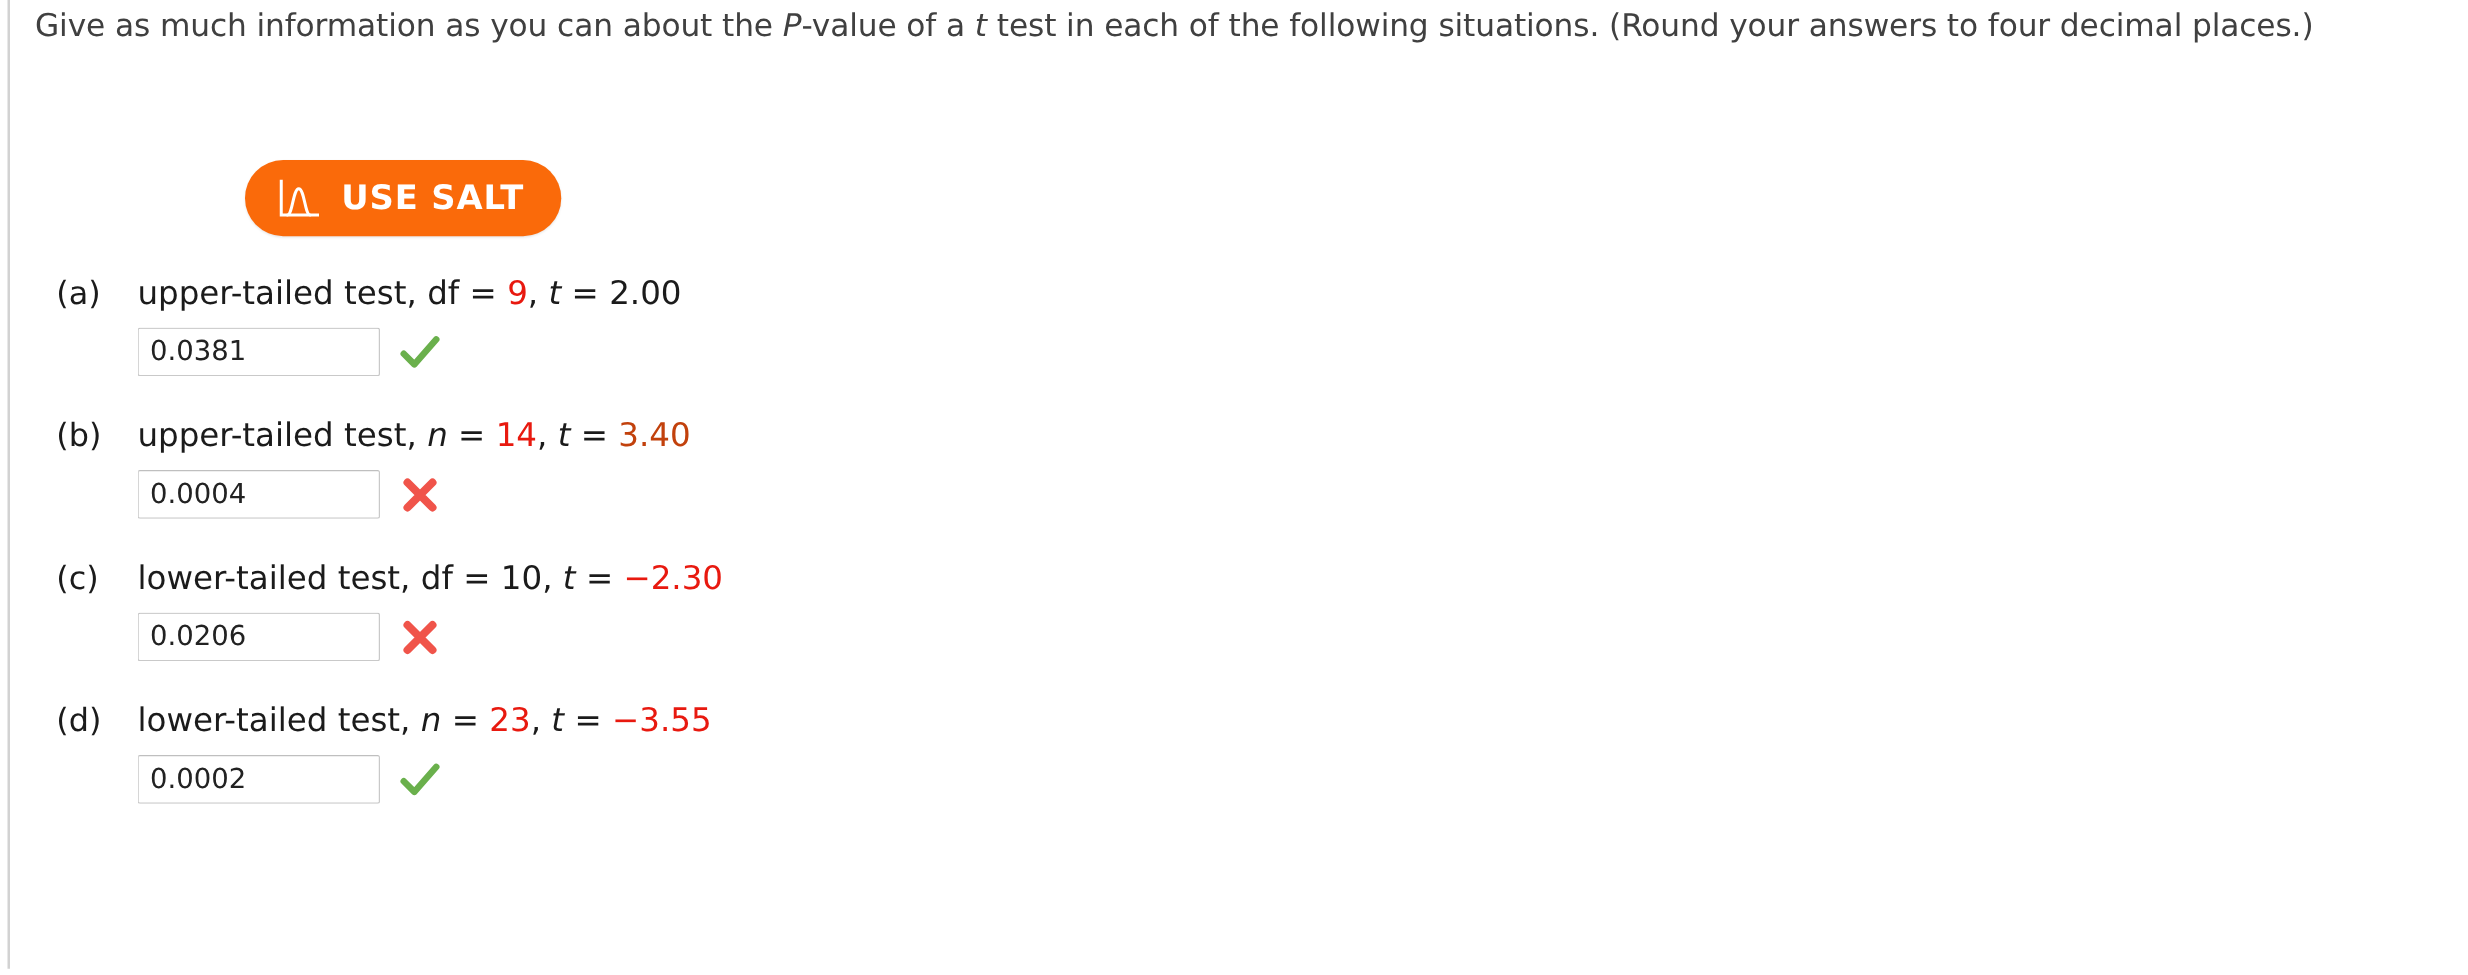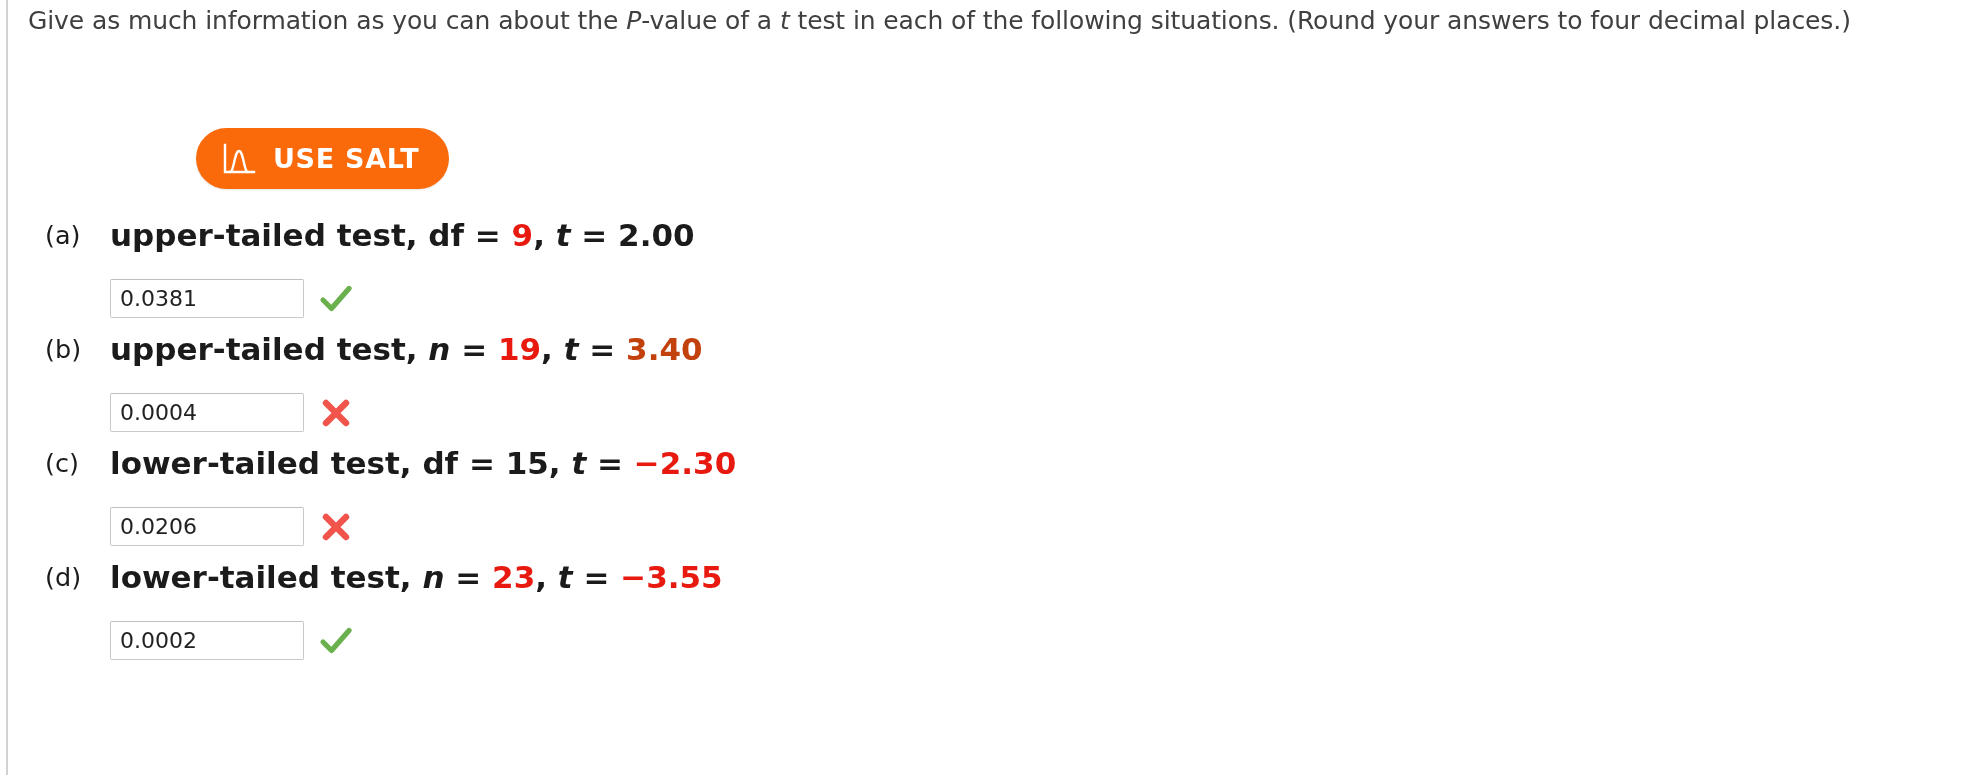--- a/index.html
+++ b/index.html
@@ -90,32 +90,31 @@
     top: 0;
     font-size: 25.5px;
     line-height: 34px;
     color: #1b1b1b;
     white-space: nowrap;
   }
   .part-text {
     position: absolute;
     left: 110px;
     top: 0;
-    font-size: 31px;
+    font-size: 26px;
     line-height: 34px;
     color: #1b1b1b;
     white-space: nowrap;
-    font-weight: bold;
   }
   .part-text .it { font-style: italic; }
 
   .answer-row {
     position: absolute;
     left: 110px;
-    top: 61px;
+    top: 44px;
     display: flex;
     align-items: center;
   }
   .answer-input {
     box-sizing: border-box;
     width: 194px;
     height: 39px;
     padding: 0 9px;
     border: 1px solid #c9c9c9;
     border-top-color: #bfbfbf;
@@ -164,35 +163,35 @@
       <svg class="mark mark-check" viewBox="0 0 34 34">
         <path d="M4 18 L12.5 26.5 L30 6.5" fill="none" stroke="#6ab04c" stroke-width="5.2" stroke-linecap="round" stroke-linejoin="round"></path>
       </svg>
 
     </div>
   </div>
 
   <div class="part" style="top: 332px;">
     <div class="part-label">(b)</div>
     <div class="part-text">
-      <span>upper-tailed test, </span><span class="it">n</span><span> = </span><span style="color: rgb(232, 25, 15);">19</span><span>, </span><span class="it">t</span><span> = </span><span style="color: #c2410c;">3.40</span>
+      <span>upper-tailed test, </span><span class="it">n</span><span> = </span><span style="color: rgb(232, 25, 15);">14</span><span>, </span><span class="it">t</span><span> = </span><span style="color: #c2410c;">3.40</span>
     </div>
     <div class="answer-row">
       <input class="answer-input" type="text" value="0.0004" style="">
 
       <svg class="mark mark-cross" viewBox="0 0 34 34">
         <path d="M7 7 L27 27 M27 7 L7 27" fill="none" stroke="#f0544a" stroke-width="6.4" stroke-linecap="round"></path>
       </svg>
     </div>
   </div>
 
   <div class="part" style="top: 446px;">
     <div class="part-label">(c)</div>
     <div class="part-text">
-      <span>lower-tailed test, </span><span>df</span><span> = </span><span>15</span><span>, </span><span class="it">t</span><span> = </span><span style="color: rgb(232, 25, 15); text-align: center;">−2.30</span>
+      <span>lower-tailed test, </span><span>df</span><span> = </span><span>10</span><span>, </span><span class="it">t</span><span> = </span><span style="color: rgb(232, 25, 15); text-align: center;">−2.30</span>
     </div>
     <div class="answer-row">
       <input class="answer-input" type="text" value="0.0206" style="">
 
       <svg class="mark mark-cross" viewBox="0 0 34 34">
         <path d="M7 7 L27 27 M27 7 L7 27" fill="none" stroke="#f0544a" stroke-width="6.4" stroke-linecap="round"></path>
       </svg>
     </div>
   </div>
 

